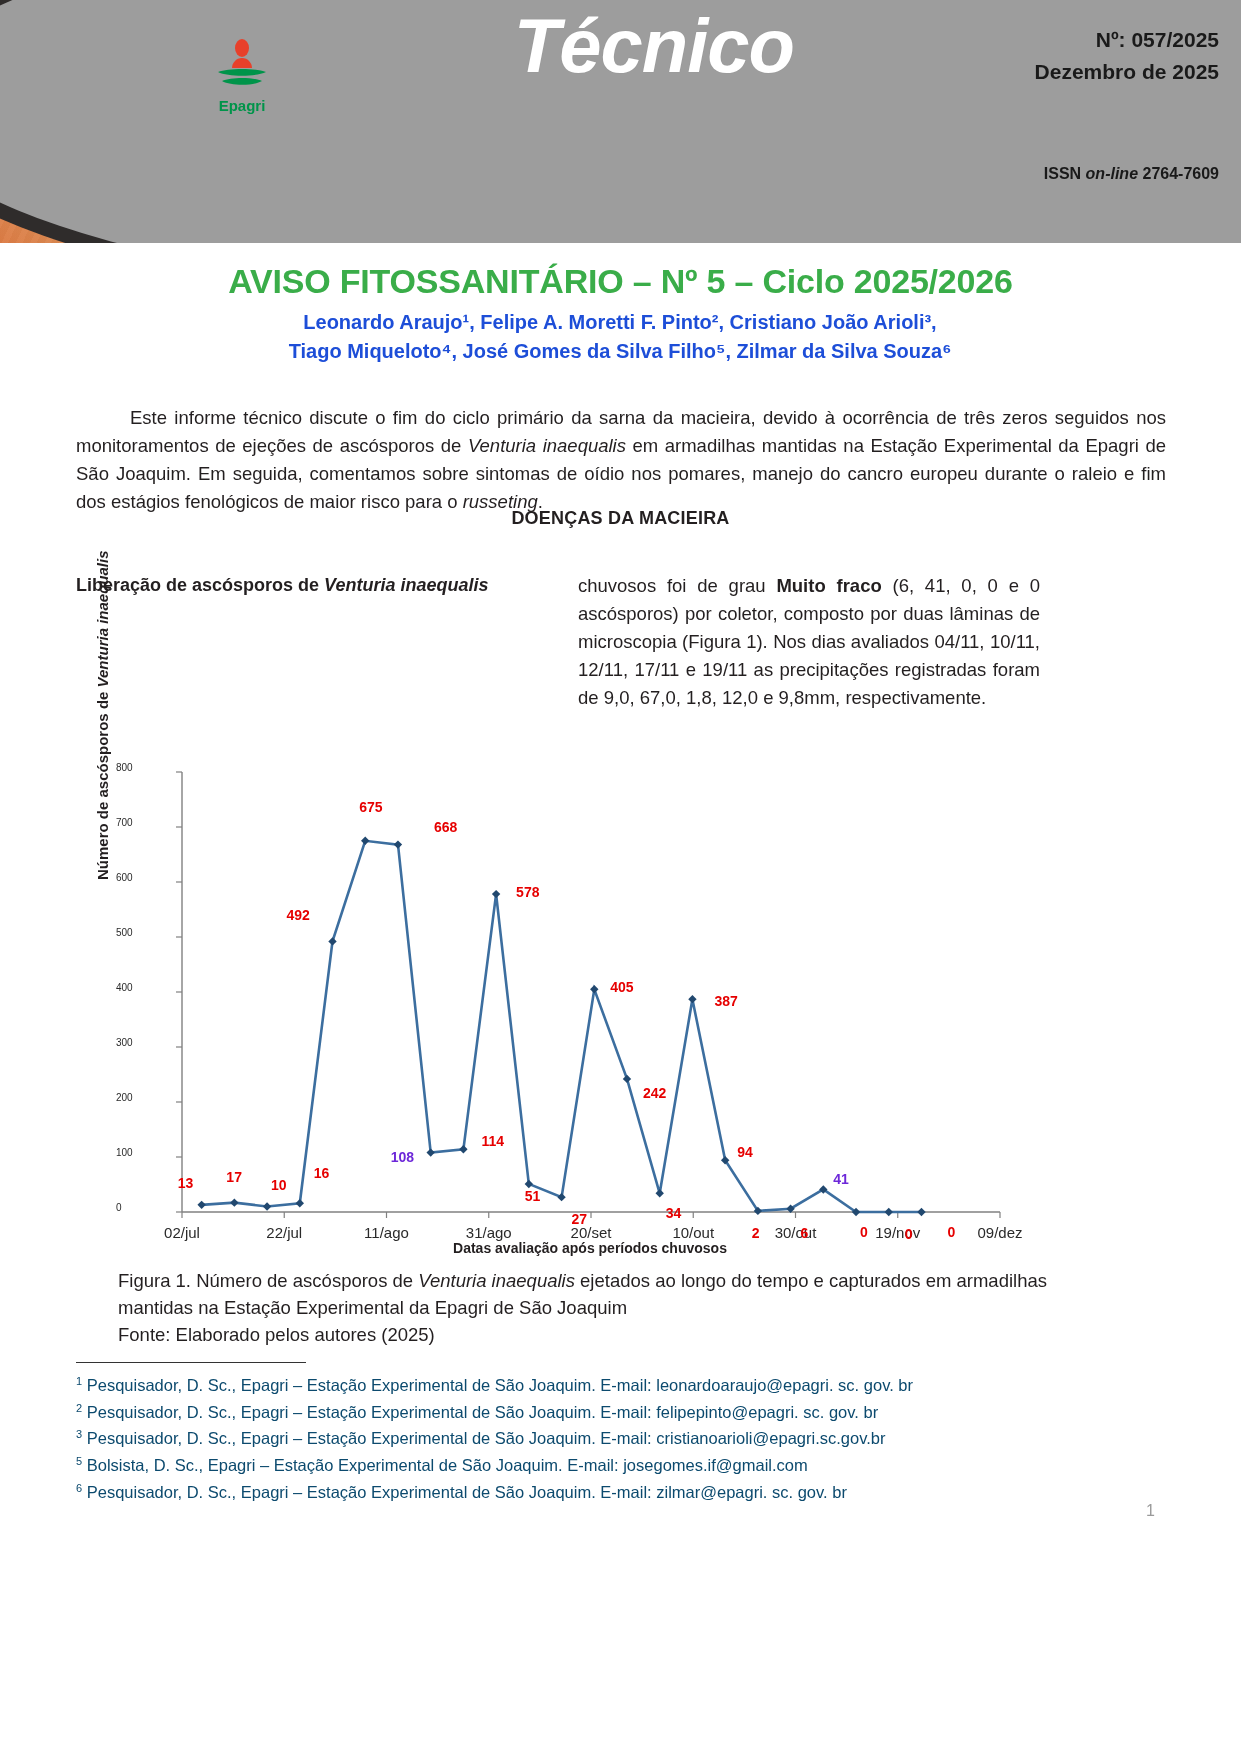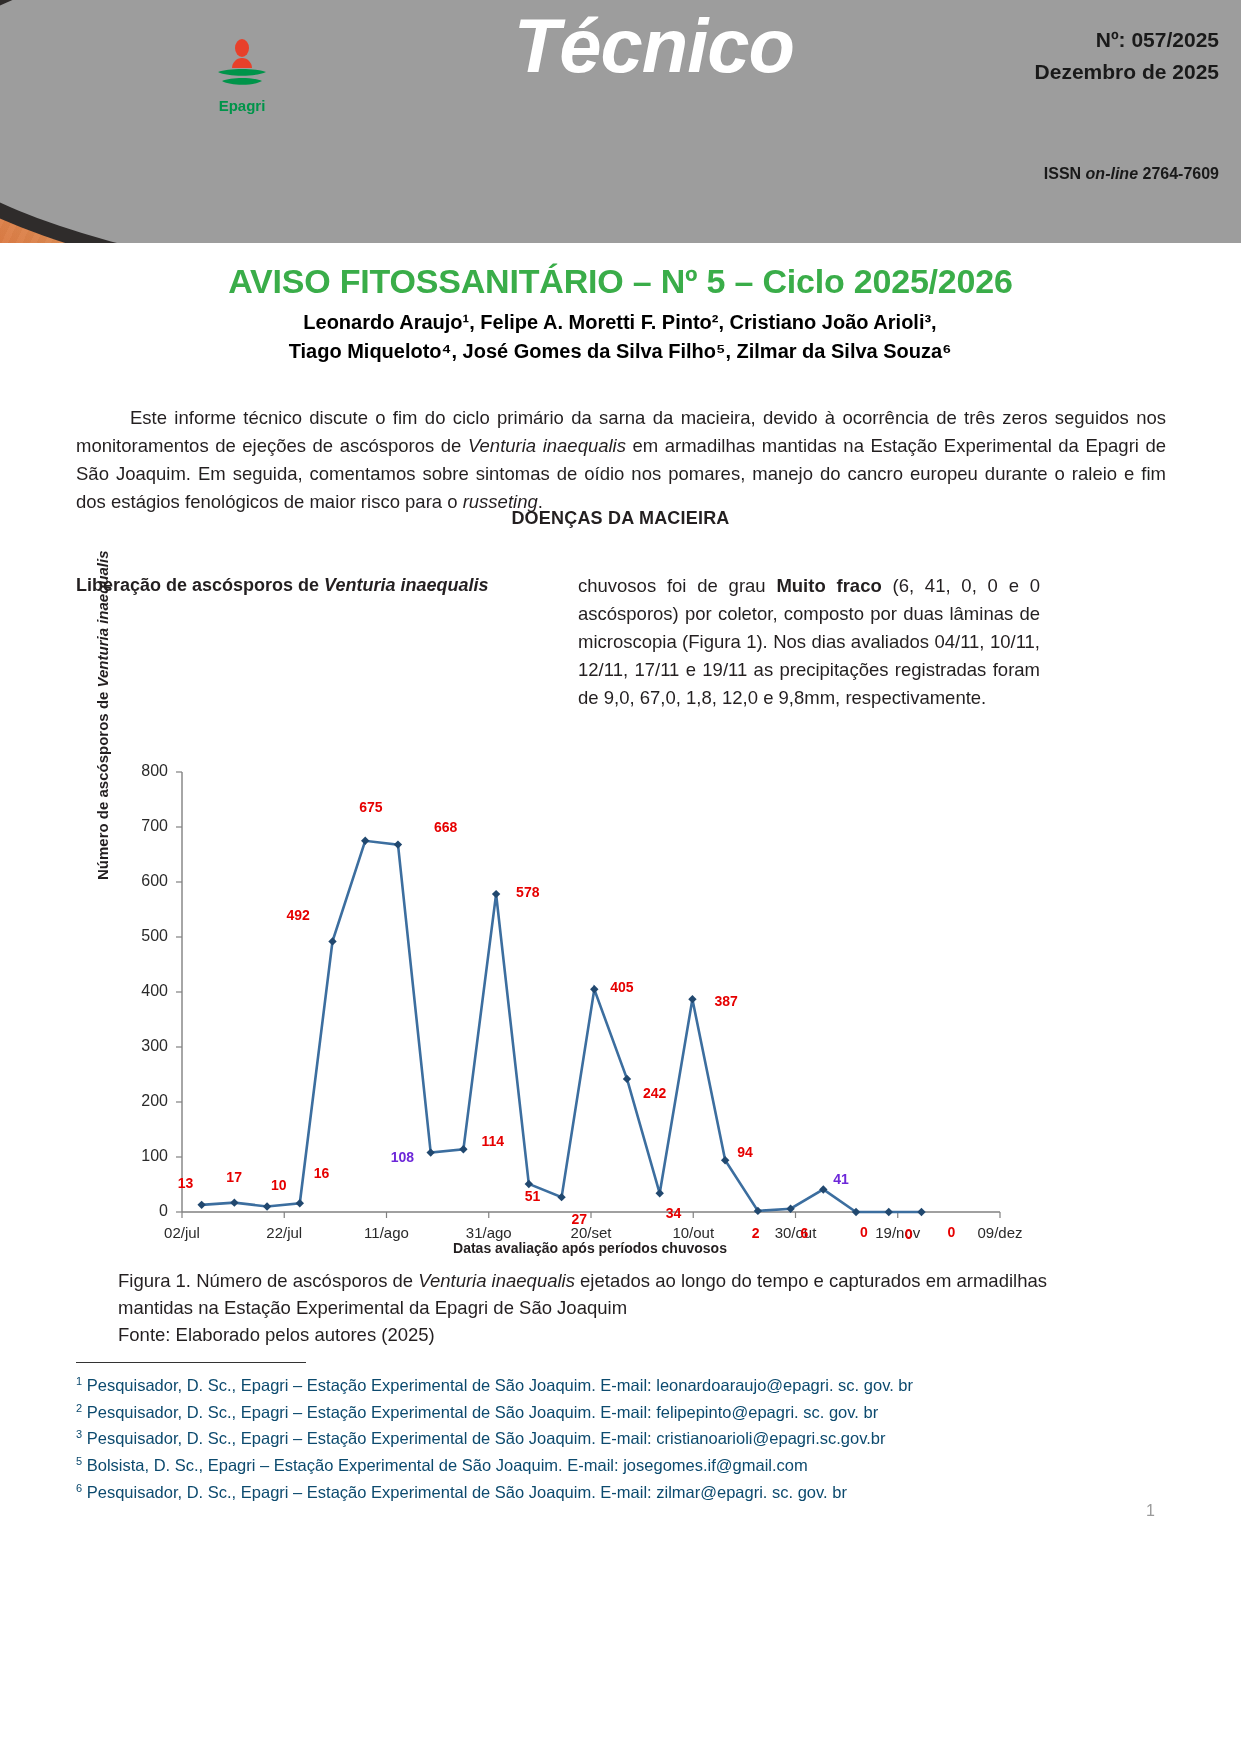--- a/index.html
+++ b/index.html
@@ -84,21 +84,21 @@
   .issn .it{font-style:italic;}
 
   
   .title-main{
     position:absolute;left:0;top:262px;width:1241px;text-align:center;
     font-size:34px;font-weight:bold;color:#3aad49;
     letter-spacing:-.2px;
   }
   .authors{
     position:absolute;left:120px;top:308px;width:1000px;text-align:center;
-    font-size:20px;font-weight:bold;line-height:1.45;color:#000000;
+    font-size:20px;font-weight:bold;line-height:1.45;color:#1d4ed8;
   }
 
   
   .abstract{
     position:absolute;left:76px;top:385px;width:1090px;
     font-size:18.5px;line-height:1.52;text-align:justify;
     text-indent:54px;
   }
   .abstract i{font-style:italic;}
 
@@ -134,21 +134,21 @@
     position:absolute;left:-6px;top:118px;
     transform:rotate(-90deg);transform-origin:left top;
     font-size:15px;font-weight:bold;white-space:nowrap;
   }
   .ylabel i{font-style:italic;}
   .xlabel{
     position:absolute;left:0;top:478px;width:980px;text-align:center;
     font-size:14px;font-weight:bold;
   }
   .ytick{
-    position:absolute;width:52px;text-align:right;font-size:16px;color:#2a2a2a;
+    position:absolute;width:52px;font-size:10px;color:#2a2a2a;
   }
   .xtick{
     position:absolute;text-align:center;font-size:15px;color:#2a2a2a;width:80px;
   }
   .dlabel{
     position:absolute;font-size:14px;font-weight:bold;color:#e60000;white-space:nowrap;
   }
   svg.plot{position:absolute;left:0;top:0;}
 
   

